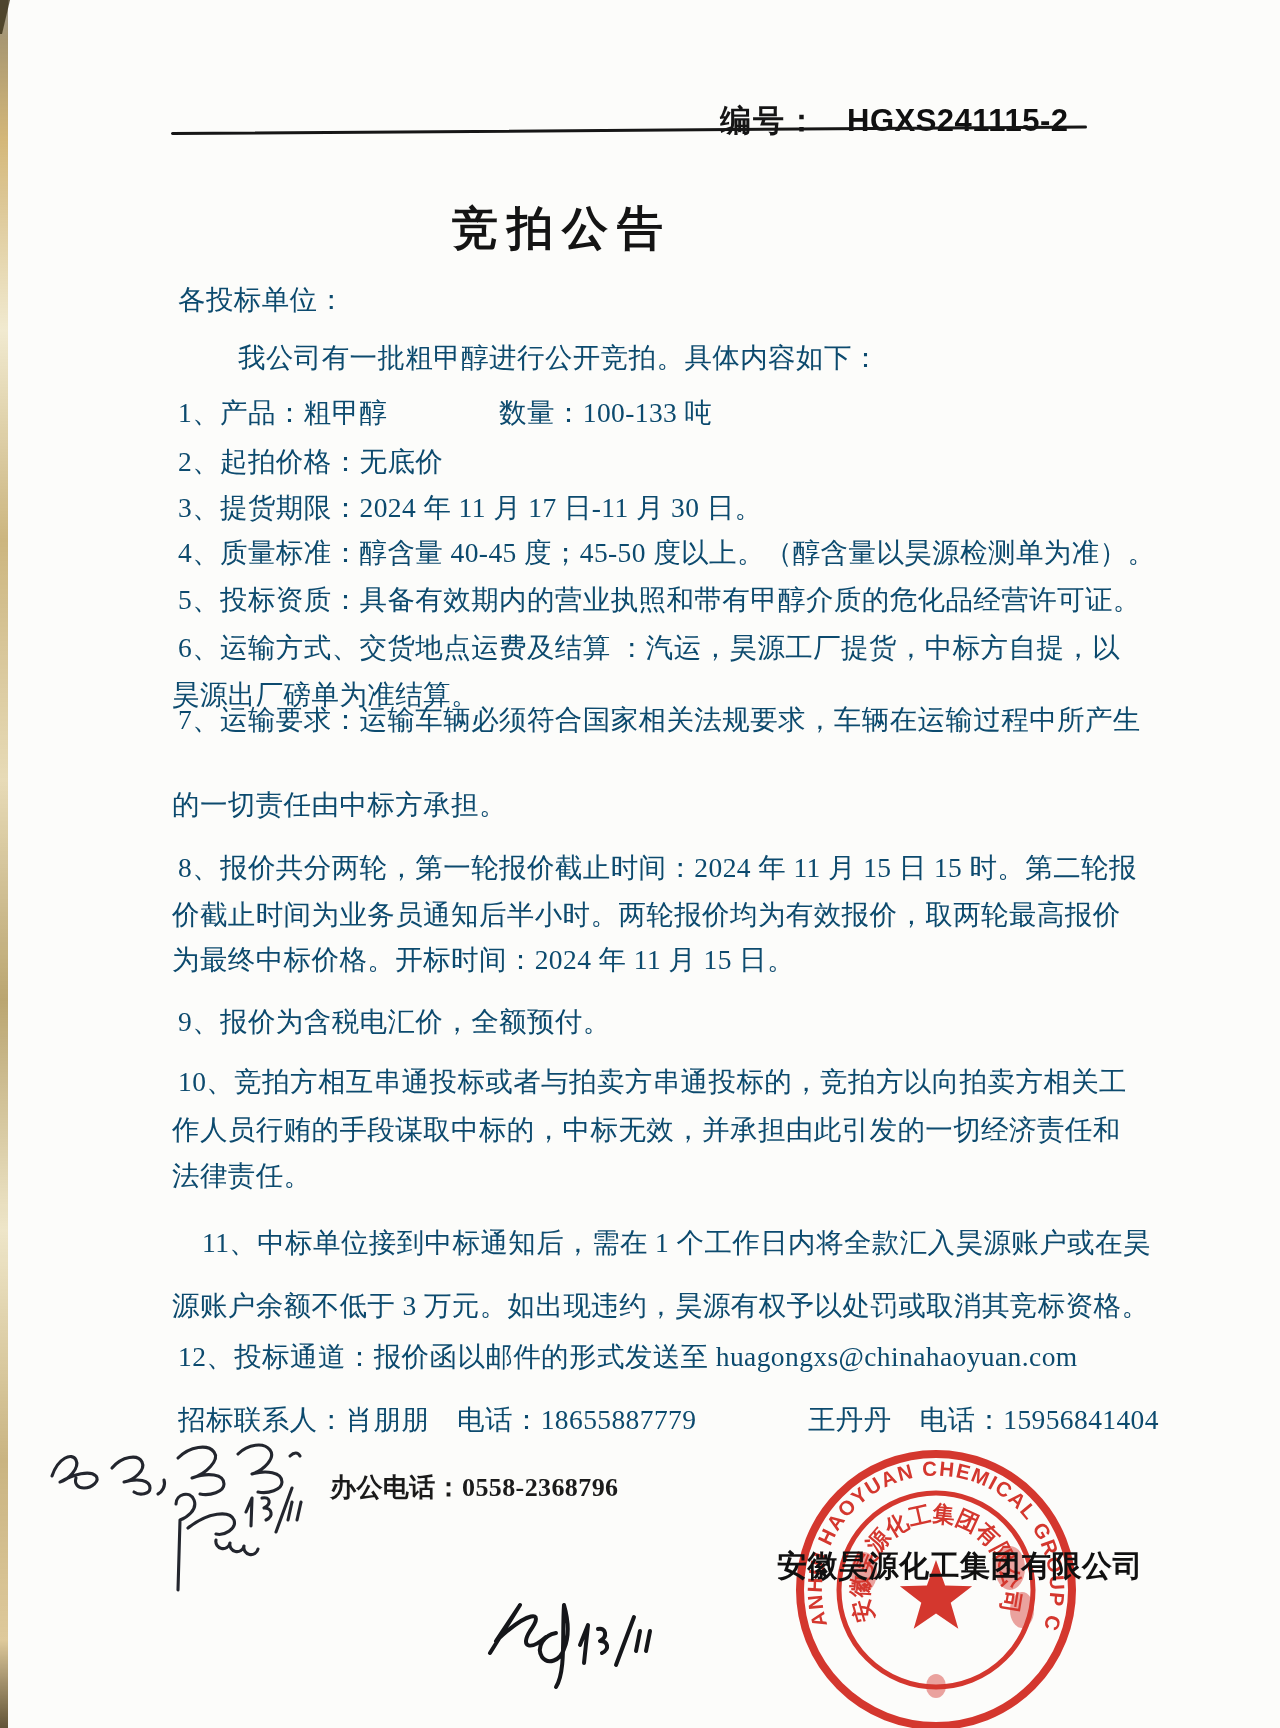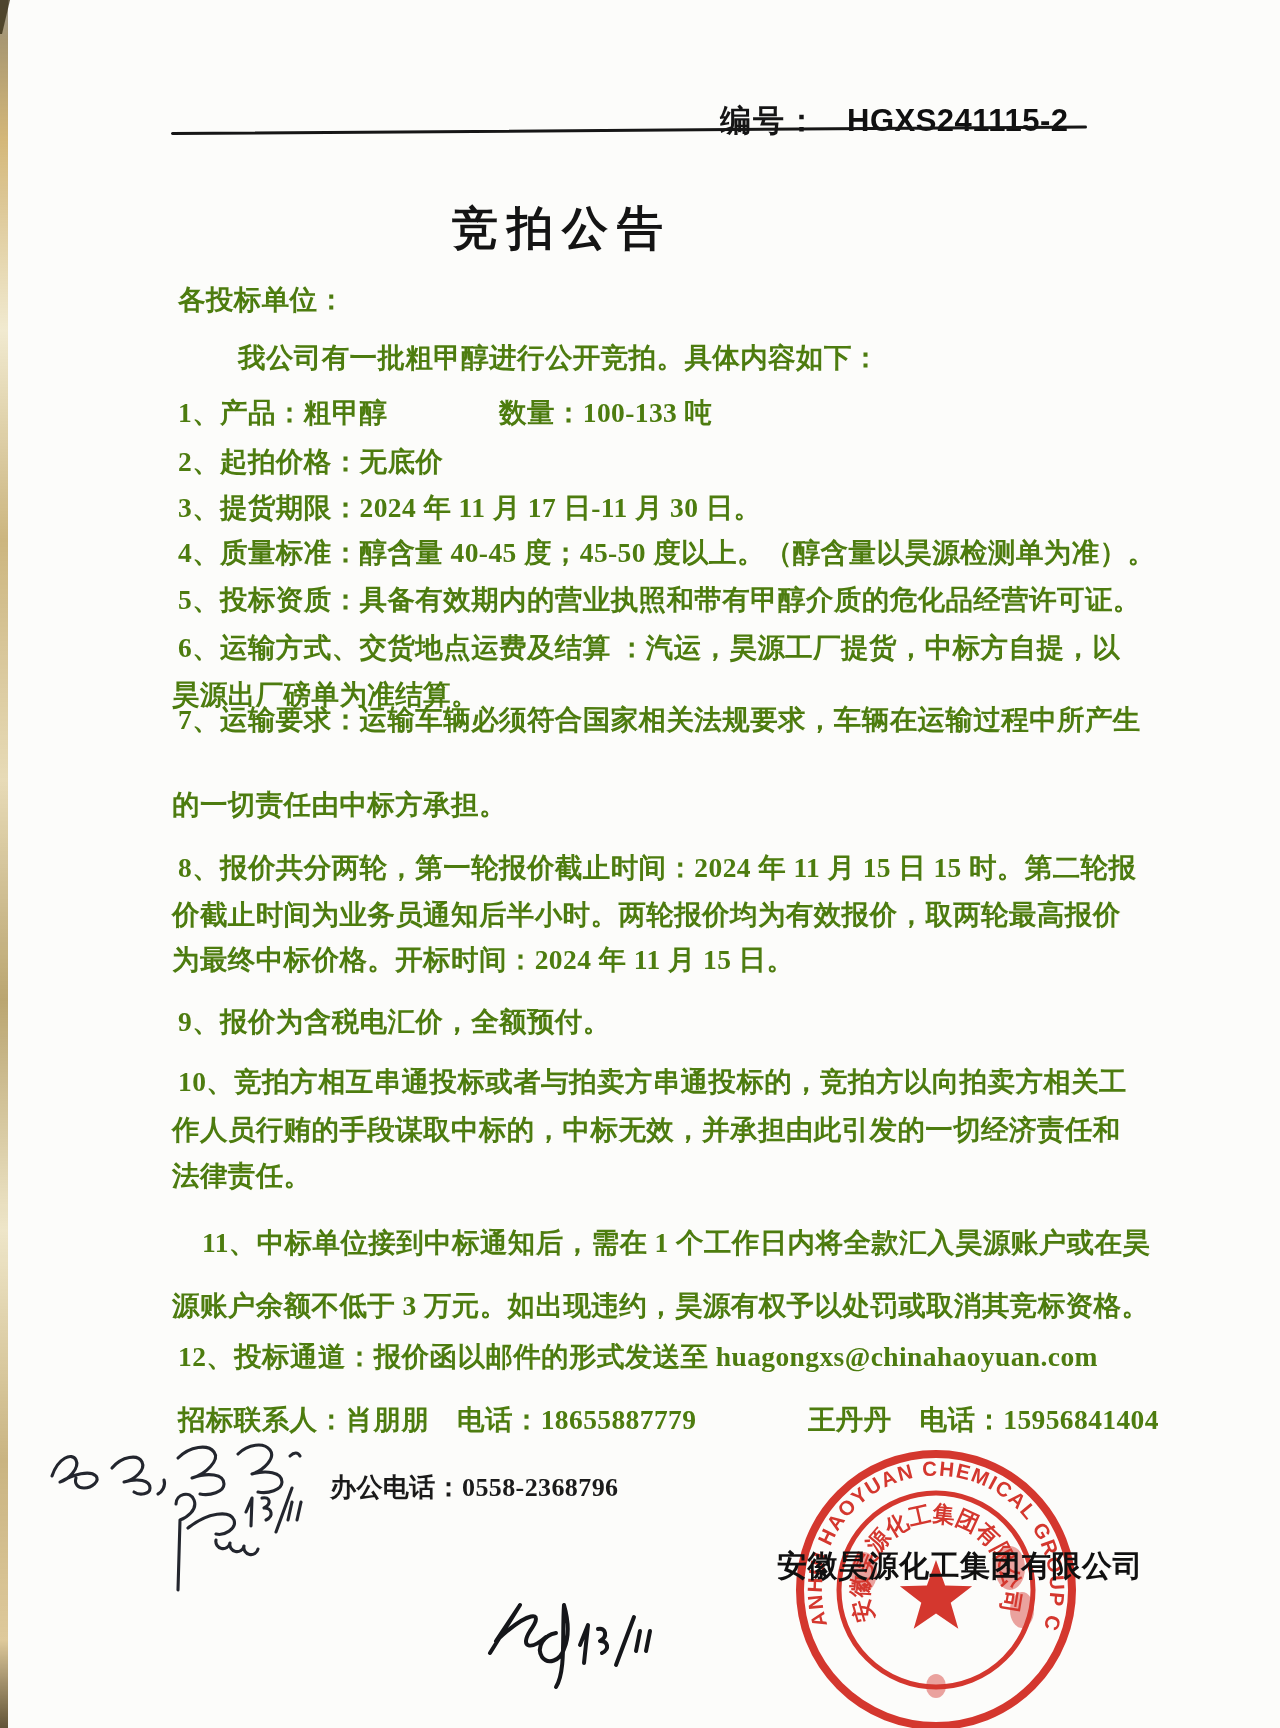--- a/index.html
+++ b/index.html
@@ -24,21 +24,21 @@
   .docno-row{position:absolute;top:82px;left:704px;white-space:pre;}
   .docno-label{font-size:31px;font-weight:700;letter-spacing:2px;color:#151515;}
   .docno-value{font-family:"Liberation Sans","DejaVu Sans",sans-serif;font-size:31px;font-weight:700;
     letter-spacing:.5px;color:#101010;margin-left:28px;}
   #header-rule{position:absolute;left:171px;top:132px;width:916px;height:3.4px;background:#161616;
     transform:rotate(-.4deg);transform-origin:left center;border-radius:2px;}
   #page-title{position:absolute;left:0;top:198px;width:1124px;text-align:center;
     font-size:46px;font-weight:700;letter-spacing:9px;color:#141414;}
   
   .line{position:absolute;white-space:pre;font-size:27.5px;line-height:48px;height:48px;
-    font-weight:700;letter-spacing:.4px;color:#4d7c0f;}
+    font-weight:400;letter-spacing:.4px;color:#0c4a6e;}
   
   #office-phone{position:absolute;left:330px;top:1464px;font-size:26px;line-height:48px;
     font-weight:600;letter-spacing:.4px;white-space:pre;color:#1b1b1b;}
   #company-line{position:absolute;left:777px;top:1546px;font-size:30px;font-weight:600;
     letter-spacing:.5px;color:#101010;z-index:4;}
   #date-line{position:absolute;left:858px;top:1620px;font-size:29px;font-weight:600;
     letter-spacing:1px;color:#101010;z-index:4;white-space:pre;}
   
   #stamp{position:absolute;left:786px;top:1440px;width:300px;height:300px;z-index:3;
     mix-blend-mode:multiply;opacity:.93;}

